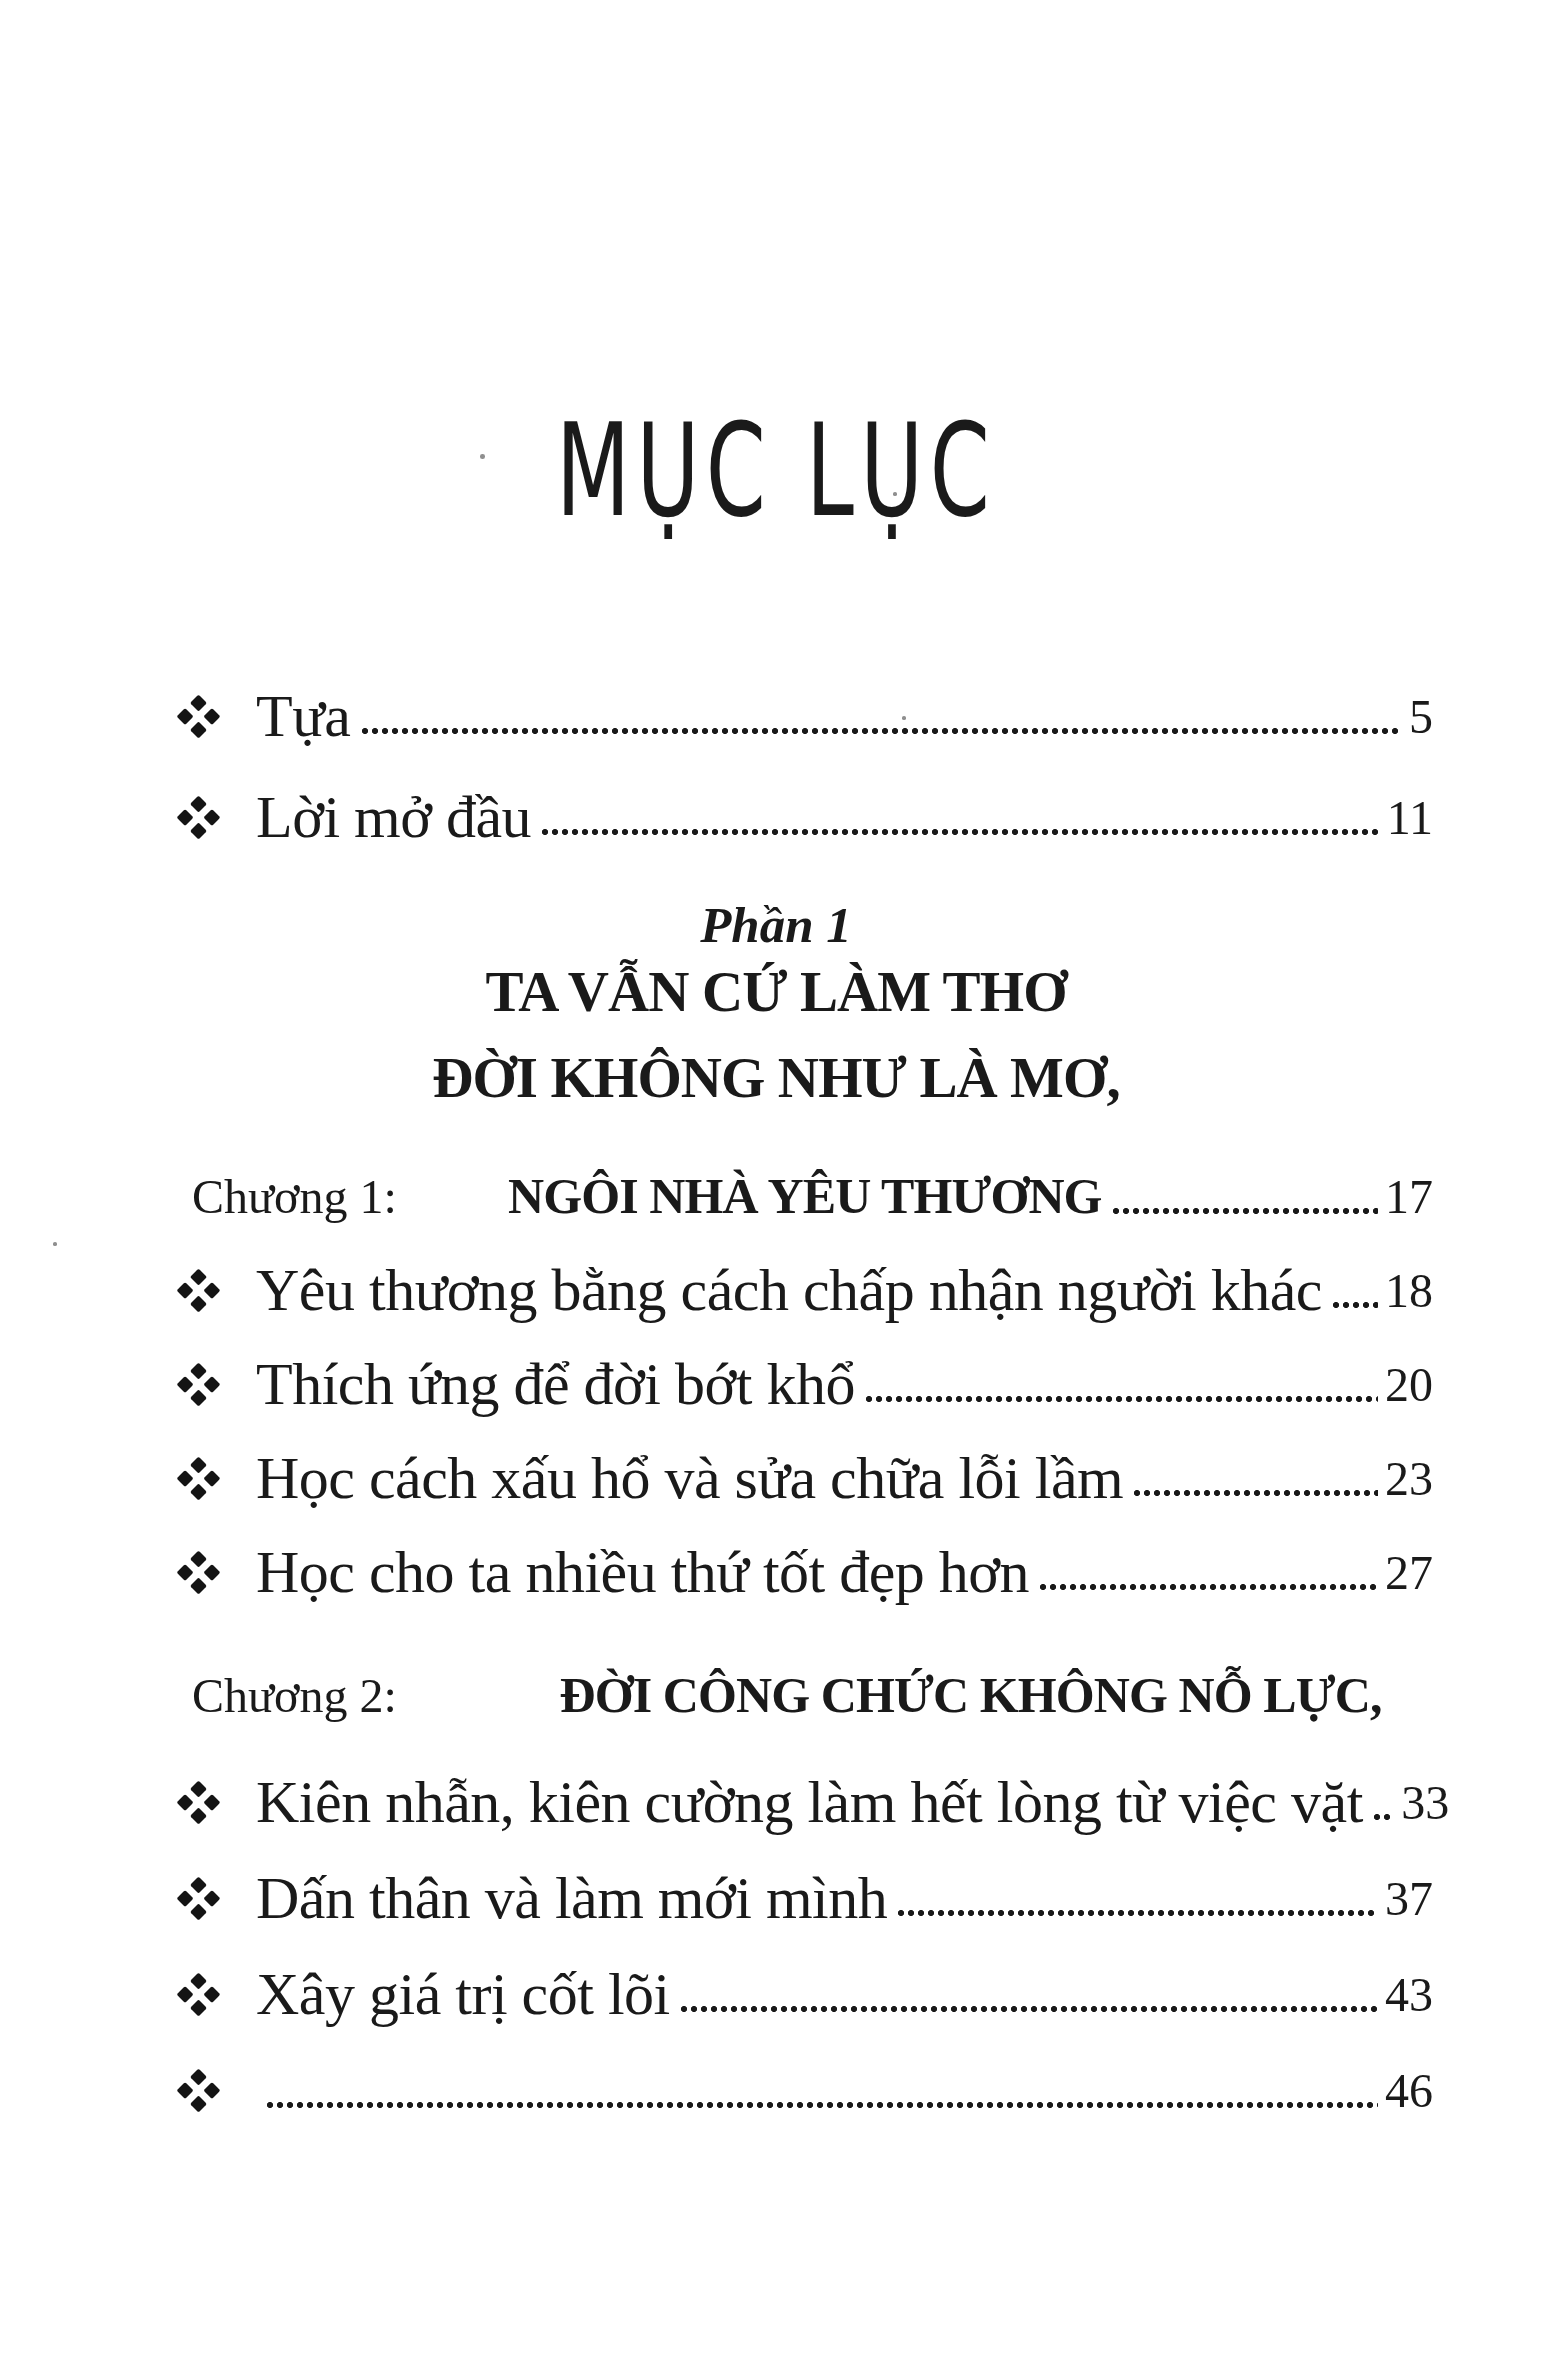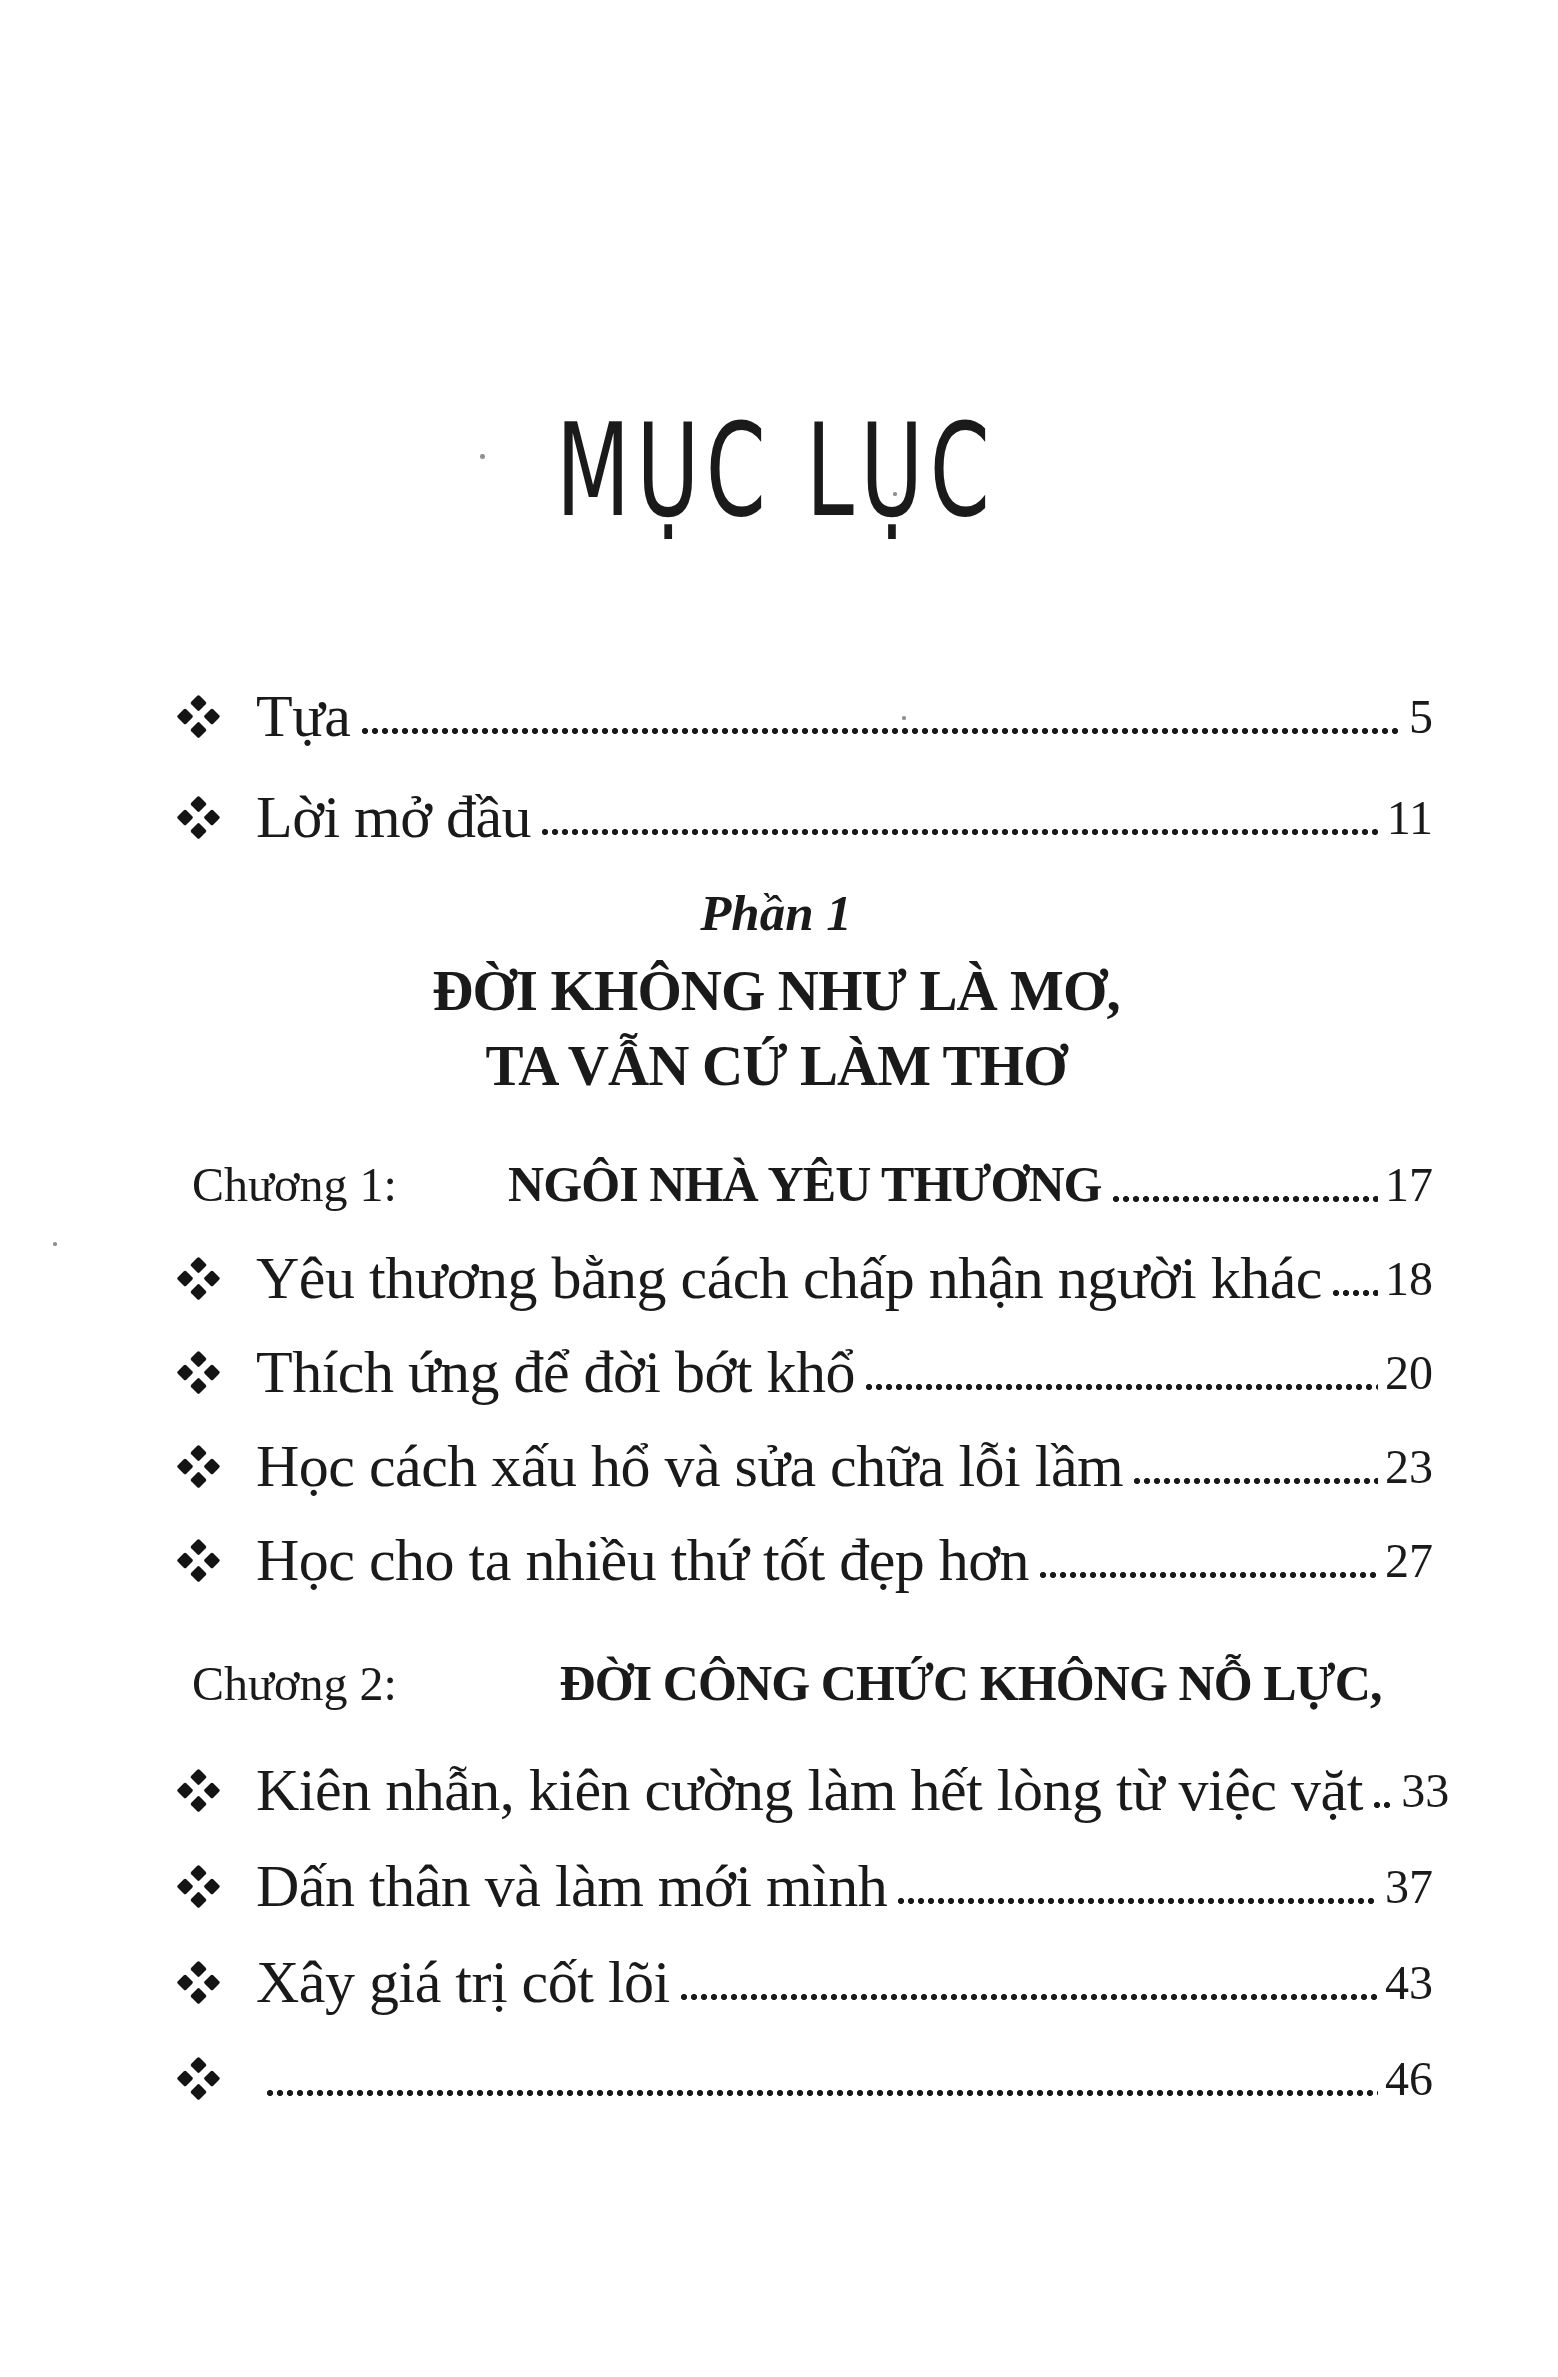--- a/index.html
+++ b/index.html
@@ -34,21 +34,21 @@
     transform:scaleY(1.5);
     letter-spacing:6.4px;
     font-family:"DejaVu Sans",sans-serif;
   }
 
   .toc { display:flex; flex-direction:column; margin-top:162px; }
 
   
   .item { display:flex; align-items:flex-end; margin:0 0 37px 64px; }
   .front .item { margin-bottom:44px; }
-  .front .item.last { margin-bottom:0;align-items:flex-end; }
+  .front .item.last { margin-bottom:12px;align-items:flex-end; }
   .c2items .item { margin-bottom:39px; }
   .label { font-size:60px; line-height:57px; white-space:nowrap; letter-spacing:-0.5px; }
   .pagenum { font-size:48px; line-height:57px; letter-spacing:0; }
 
   
   .bullet {
     flex:0 0 31px; width:31px; height:31px;
     display:grid;
     grid-template-columns:1fr 1fr; grid-template-rows:1fr 1fr;
     gap:6.4px;
@@ -126,22 +126,22 @@
             <i></i>
           </span>
         <span class="label">Lời mở đầu</span>
         <span class="leader"></span>
         <span class="pagenum">11</span>
       </div>
     </div>
 
     <div class="part">
       <div class="part-label">Phần 1</div>
+      <div class="part-title">TA VẪN CỨ LÀM THƠ</div>
       <div class="part-title first">ĐỜI KHÔNG NHƯ LÀ MƠ,</div>
-      <div class="part-title">TA VẪN CỨ LÀM THƠ</div>
     </div>
 
     <div class="chapter">
       <span class="chap-label">Chương 1:</span>
       <span class="chap-title">NGÔI NHÀ YÊU THƯƠNG</span>
       <span class="leader"></span>
       <span class="pagenum">17</span>
     </div>
 
     <div class="c1items">

